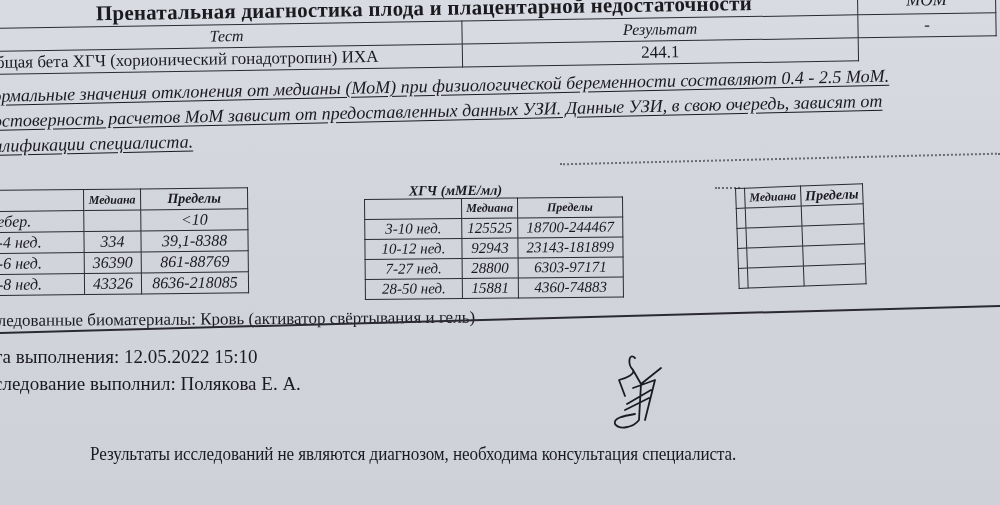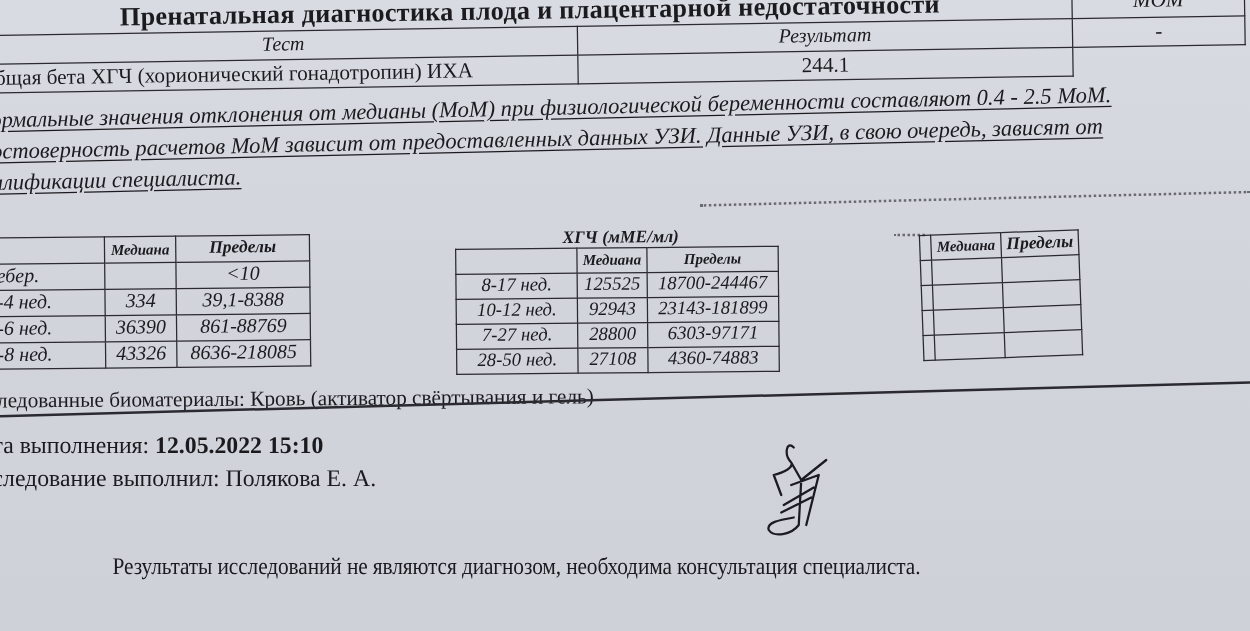--- a/index.html
+++ b/index.html
@@ -37,39 +37,39 @@
 
   
   .ref { position:absolute; border-collapse:collapse; font-style:italic; }
   .ref td { border:1.5px solid #2a2a30; padding:0 4px; text-align:center; font-size:16px; height:20px; white-space:nowrap; }
   .ref .h { font-size:12px; font-weight:bold; height:16px; }
   .ref .hp { font-size:14px; font-weight:bold; }
   .ref td.lbl { text-align:right; padding-right:10px; }
 
   .t1 { left:-12px; top:190px; transform: rotate(-0.6deg); transform-origin:0 0; }
   .t1 td.lbl { text-align:left; padding-left:0; }
-  .t2cap { position:absolute; left:450px; top:183px; font-style:italic; font-weight:bold; font-size:14px; transform: rotate(-0.5deg); }
+  .t2cap { position:absolute; left:409px; top:183px; font-style:italic; font-weight:bold; font-size:14px; transform: rotate(-0.5deg); }
   .t2 { left:364px; top:199px; transform: rotate(-0.55deg); transform-origin:0 0; }
   .t2 td { height:19px; font-size:15px; }
   .t3 { left:735px; top:188px; transform: rotate(-2.1deg); transform-origin:0 0; }
   .t3 td { height:19px; }
 
   .dots { position:absolute; border-top:2px dotted #6a6a72; }
 
   
   .bio {
     position:absolute; left:-10px; top:311px; font-size:17px;
     transform: rotate(-0.4deg); transform-origin:0 0; white-space:nowrap;
   }
   .rule {
     position:absolute; left:0; top:332px; width:1010px; height:0; border-top:2px solid #2a2a30;
     transform: rotate(-1.55deg); transform-origin: 0 0;
   }
   .date { position:absolute; left:-6px; top:346px; font-size:19px; white-space:nowrap; }
-  .date b { font-weight:bold;text-align:center; }
+  .date b { font-weight:normal;text-align:center; }
   .performer { position:absolute; left:-6px; top:373px; font-size:19px; white-space:nowrap; }
   .sig { position:absolute; left:605px; top:350px; width:70px; height:82px; }
   .disclaimer {
     position:absolute; left:90px; top:443px; font-size:19px; white-space:nowrap;
     transform: scaleX(0.9); transform-origin:0 0; letter-spacing:-0.1px;
   }
 </style>
 </head>
 <body>
 
@@ -137,37 +137,37 @@
 
   <div class="t2cap">ХГЧ (мМЕ/мл)</div>
   <table class="ref t2">
     <tbody>
         <tr>
       <td style="width:88px"></td>
       <td class="h" style="width:44px">Медиана</td>
       <td class="h" style="width:96px">Пределы</td>
     </tr>
     <tr>
-      <td>8-17 нед.</td>
+      <td>3-10 нед.</td>
       <td>125525</td>
       <td>18700-244467</td>
     </tr>
     <tr>
       <td>10-12 нед.</td>
       <td>92943</td>
       <td>23143-181899</td>
     </tr>
     <tr>
       <td>7-27 нед.</td>
       <td>28800</td>
       <td>6303-97171</td>
     </tr>
     <tr>
       <td>28-50 нед.</td>
-      <td>27108</td>
+      <td>15881</td>
       <td>4360-74883</td>
     </tr>
   </tbody>
     </table>
 
   <table class="ref t3">
     <tbody>
         <tr>
       <td style="width:95px"></td>
       <td class="h" style="width:54px">Медиана</td>

